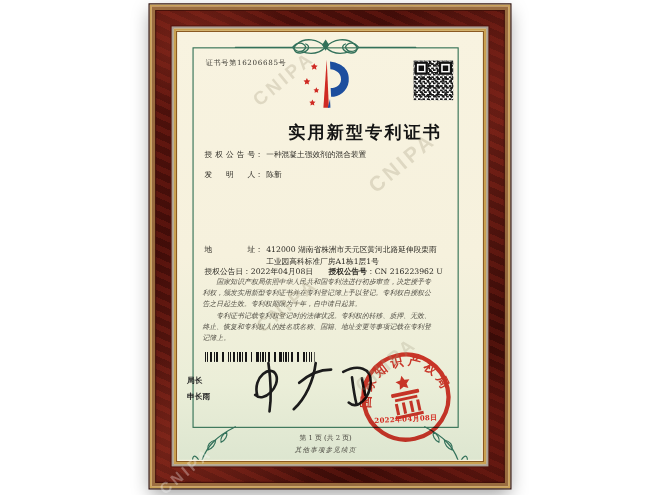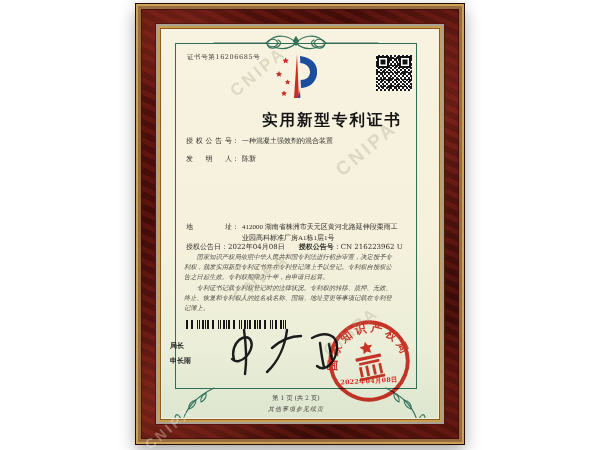--- a/index.html
+++ b/index.html
@@ -61,21 +61,21 @@
     border:2px solid #111;background:#fff;box-shadow:inset 0 0 0 1.5px #fff, inset 0 0 0 4px #111;}
   .title{
     position:absolute;left:13px;top:80px;width:242px;text-align:center;
     font-size:15.5px;font-weight:700;color:#141414;letter-spacing:2px;padding-left:36px;
   }
 
   
   .row{position:absolute;left:24px;font-size:7px;color:#2e2c26;white-space:nowrap;}
   .f-label{display:inline-block;width:46px;text-align:justify;text-align-last:justify;vertical-align:top;}
   .f-sep{display:inline-block;vertical-align:top;}
-  .f-value{display:inline-block;margin-left:3px;vertical-align:top;font-family:Liberation Serif, serif;}
+  .f-value{display:inline-block;margin-left:3px;vertical-align:top;}
   .row.addr .f-value{white-space:normal;width:158px;line-height:1.55;}
   .grant2{margin-left:14px;font-weight:bold;}
 
   
   .legal{
     position:absolute;left:22px;top:222px;width:212px;
     font-size:6.3px;line-height:1.62;color:#514e45;font-style:italic;
   }
   .legal p{margin:0;text-indent:2em;}
 

